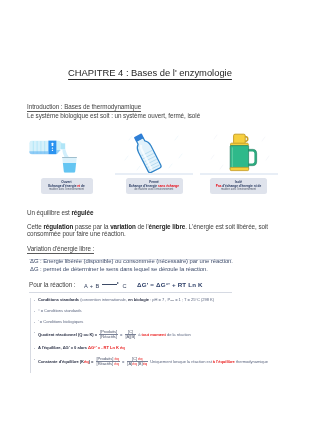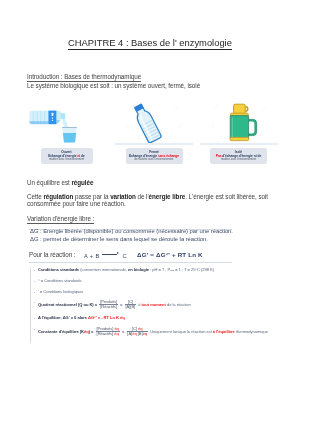--- a/index.html
+++ b/index.html
@@ -1,17 +1,17 @@
 <!DOCTYPE html>
 <html><head>
 <meta charset="utf-8">
 <style>
   html,body{margin:0;padding:0;}
   body{width:300px;height:424px;background:#ffffff;font-family:"Liberation Sans",sans-serif;overflow:hidden;}
-  .page{position:relative;width:300px;height:324px;background:#fff;color:#3d3d3d;}
+  .page{position:relative;width:300px;height:324px;background:#fff;color:#3d3d3d;margin-top:30px;}
 
   .title{position:absolute;left:0;top:37px;width:300px;text-align:center;font-size:9.4px;font-weight:400;
          color:#262626;}
   .title span{text-decoration:underline;text-underline-offset:2.5px;text-decoration-thickness:.7px;}
 
   .tx{position:absolute;font-size:6.3px;color:#3f3f3f;line-height:1.2;letter-spacing:-0.01em;}
   .u{border-bottom:0.6px solid #5a5a5a;display:inline-block;padding-bottom:0.5px;}
   b{font-weight:700;color:#1c1c1c;}
   .red{color:#e8000d;}
   .dg{color:#3e4c6b;font-size:5.92px;}

